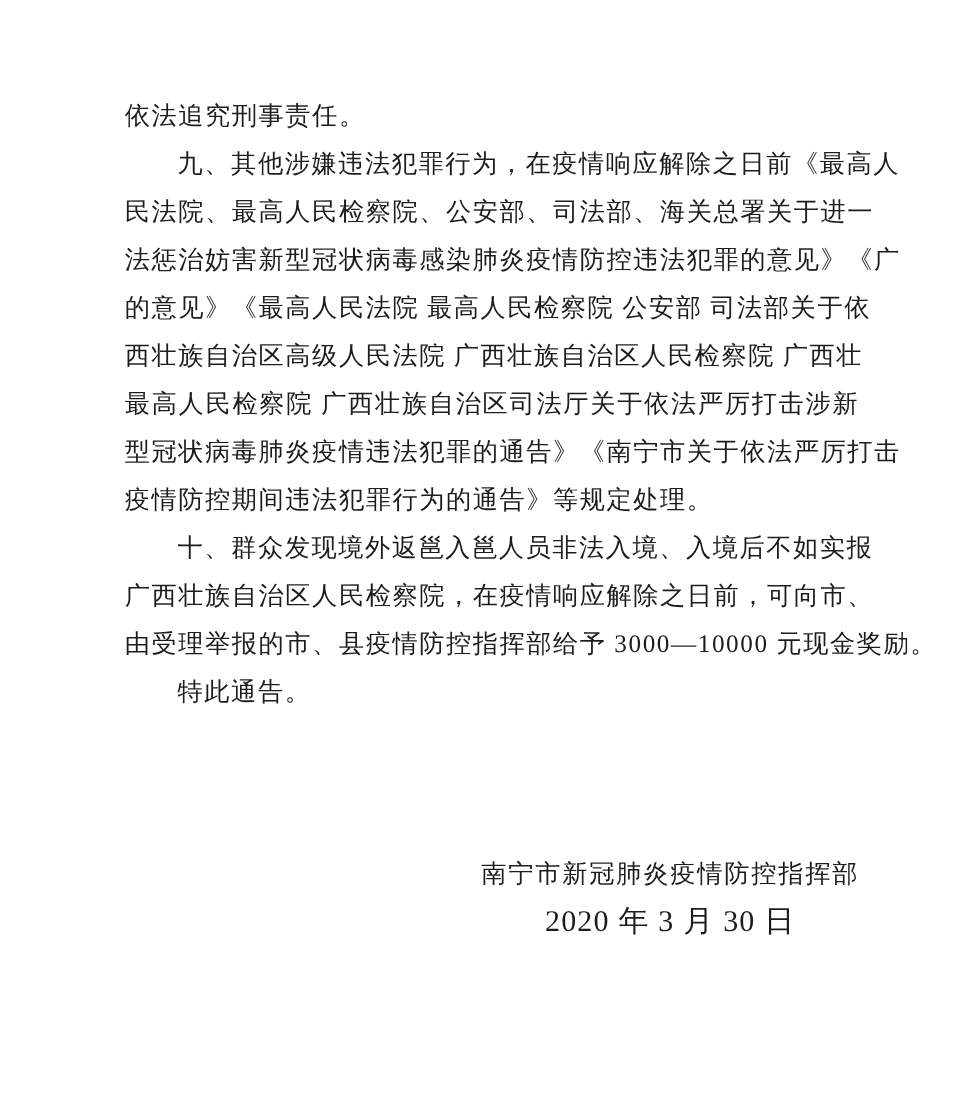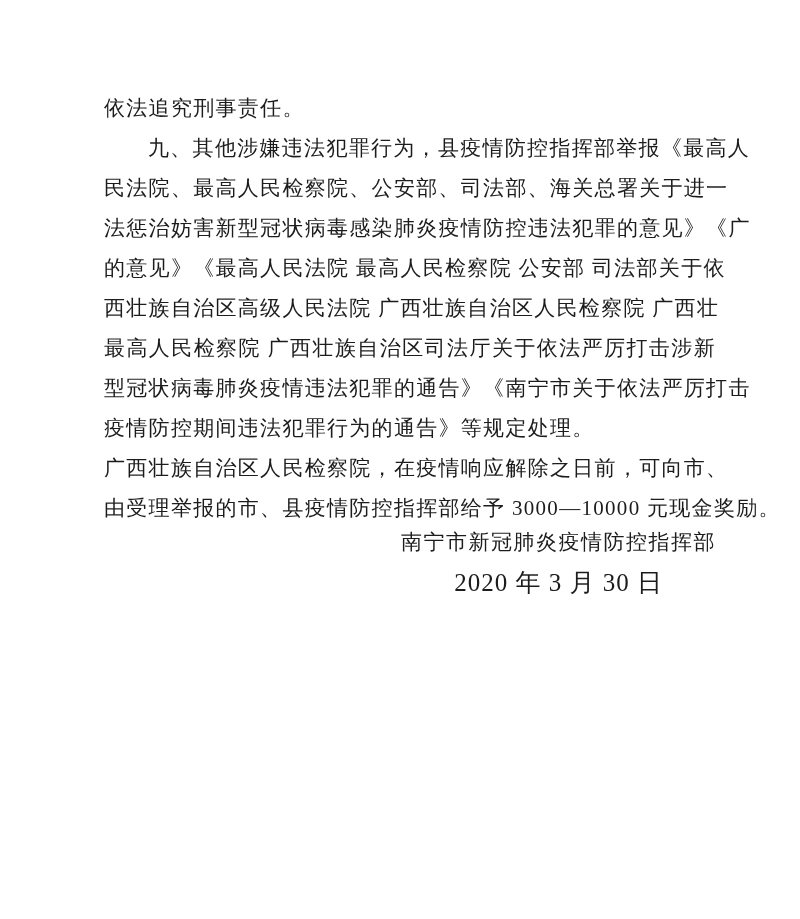--- a/index.html
+++ b/index.html
@@ -12,41 +12,42 @@
     width: 800px;
     height: 919px;
     background: #ffffff;
     overflow: hidden;
     font-family: "Liberation Serif", "DejaVu Serif", serif;
     color: #1c1c1c;
   }
   .doc {
     position: absolute;
     left: 104px;
-    top: 88px;
+    top: 76px;
     width: 612px;
   }
   .line {
     font-size: 21px;
     line-height: 40px;
     height: 40px;
     letter-spacing: 1.3px;
     white-space: nowrap;
     text-align: justify;
     text-align-last: justify;
     overflow: visible;
   }
   .line.short {
     text-align: left;
     text-align-last: left;
   }
   .line.indent {
     text-indent: 44px;
   }
   .sig-wrap {
+    margin-top: 118px;
     text-align: right;
   }
   .sig-inner {
     display: inline-block;
     text-align: center;
   }
   .sig-name {
     font-size: 21px;
     line-height: 28px;
     letter-spacing: 1.5px;
@@ -60,30 +61,32 @@
     white-space: nowrap;
   }
 </style>
 </head>
 <body>
 
 <div class="page">
   <div class="doc">
 
     <div class="line short">依法追究刑事责任。</div>
-    <div class="line indent">九、其他涉嫌违法犯罪行为，县疫情防控指挥部举报《最高人</div>
+    <div class="line indent">九、其他涉嫌违法犯罪行为，在疫情响应解除之日前《最高人</div>
     <div class="line">民法院、最高人民检察院、公安部、司法部、海关总署关于进一</div>
     <div class="line">法惩治妨害新型冠状病毒感染肺炎疫情防控违法犯罪的意见》《广</div>
     <div class="line">的意见》《最高人民法院 最高人民检察院 公安部 司法部关于依</div>
     <div class="line">西壮族自治区高级人民法院 广西壮族自治区人民检察院 广西壮</div>
     <div class="line">最高人民检察院 广西壮族自治区司法厅关于依法严厉打击涉新</div>
     <div class="line">型冠状病毒肺炎疫情违法犯罪的通告》《南宁市关于依法严厉打击</div>
     <div class="line short">疫情防控期间违法犯罪行为的通告》等规定处理。</div>
+    <div class="line indent">十、群众发现境外返邕入邕人员非法入境、入境后不如实报</div>
     <div class="line">广西壮族自治区人民检察院，在疫情响应解除之日前，可向市、</div>
     <div class="line">由受理举报的市、县疫情防控指挥部给予 3000—10000 元现金奖励。</div>
+    <div class="line short indent">特此通告。</div>
 
     <div class="sig-wrap">
       <div class="sig-inner">
         <div class="sig-name">南宁市新冠肺炎疫情防控指挥部</div>
         <div class="sig-date">2020 年 3 月 30 日</div>
       </div>
     </div>
 
   </div>
 </div>

